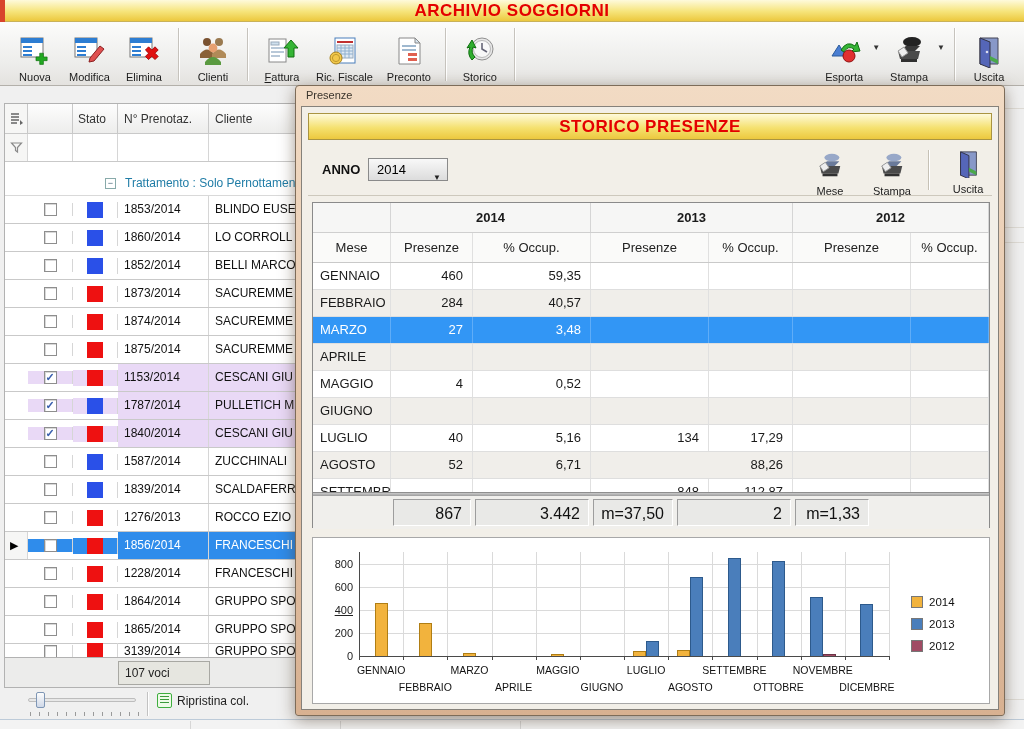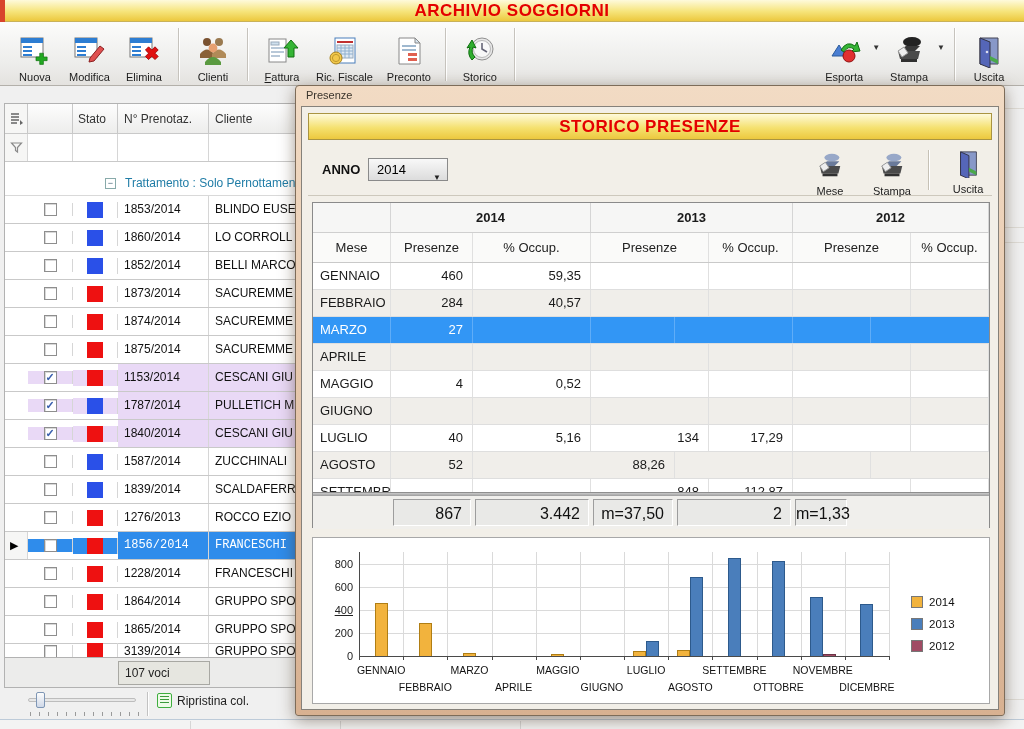--- a/index.html
+++ b/index.html
@@ -39,21 +39,21 @@
   .ghead { height:30px; background:linear-gradient(#fdfdfd,#ededec); font-size:12px; color:#333;
     align-items:center; }
   .ghead .gcell { height:100%; display:flex; align-items:center; border-right:1px solid #c8c8c8; }
   .gfilter { height:28px; background:#fff; }
   .gspace { height:9px; border-bottom:none; }
   .ggroup { height:25px; border-bottom:1px solid #d9d9d9; display:flex; align-items:center;
     color:#1f7ca6; font-size:12px; background:#fff; }
   .bg-row { height:28px; font-size:12px; color:#111; align-items:center; background:#fff; }
   .bg-row .c-pre, .bg-row .c-cli { line-height:27px; }
   .bg-row.hl .gcell:not(.c-gut) { background:#e9d9f6; }
-  .bg-row.sel .gcell:not(.c-gut) { background:#2f8ceb; color:#fff;font-family:Liberation Mono, monospace; }
+  .bg-row.sel .gcell:not(.c-gut) { background:#2f8ceb; color:#fff; }
   .bg-row.clip { height:15px; }
   .sq { width:16px; height:16px; }
   .sq.blue { background:#2a50e8; } .sq.red { background:#ee1111; }
   .cb { width:13px; height:13px; background:#fff; border:1px solid #8e8e8e;
     box-shadow:inset 1px 1px 0 #d8d8d8; font-size:11px; line-height:11px; text-align:center;
     color:#3a5fae; font-weight:bold; }
   .marker { font-size:11px; color:#000; padding-left:5px; line-height:27px; }
   .gfooter { position:absolute; left:4px; top:658px; width:710px; height:30px; background:#ececeb;
     border:1px solid #b2b2b2; border-top:none; }
   .count-box { position:absolute; left:113px; top:3px; width:92px; height:24px; background:#e6e6e0;
@@ -588,20 +588,21 @@
           <div class="pc val" style="width: 82px;">284</div>
           <div class="pc val" style="width: 118px;">40,57</div>
           <div class="pc val" style="width: 118px;"></div>
           <div class="pc val" style="width: 84px;"></div>
           <div class="pc val" style="width: 118px;"></div>
           <div class="pc val" style="width: 78px;"></div>
         </div>
         <div class="prow drow sel">
           <div class="pc mese" style="width: 78px;">MARZO</div>
           <div class="pc val" style="width: 82px;">27</div>
+          <div class="pc val" style="width: 118px;">3,48</div>
           <div class="pc val" style="width: 118px;"></div>
           <div class="pc val" style="width: 84px;"></div>
           <div class="pc val" style="width: 118px;"></div>
           <div class="pc val" style="width: 78px;"></div>
         </div>
         <div class="prow drow alt">
           <div class="pc mese" style="width: 78px;">APRILE</div>
           <div class="pc val" style="width: 82px;"></div>
           <div class="pc val" style="width: 118px;"></div>
           <div class="pc val" style="width: 118px;"></div>
@@ -632,20 +633,21 @@
           <div class="pc val" style="width: 82px;">40</div>
           <div class="pc val" style="width: 118px;">5,16</div>
           <div class="pc val" style="width: 118px;">134</div>
           <div class="pc val" style="width: 84px;">17,29</div>
           <div class="pc val" style="width: 118px;"></div>
           <div class="pc val" style="width: 78px;"></div>
         </div>
         <div class="prow drow alt">
           <div class="pc mese" style="width: 78px;">AGOSTO</div>
           <div class="pc val" style="width: 82px;">52</div>
+          <div class="pc val" style="width: 118px;">6,71</div>
           <div class="pc val" style="width: 118px; margin-top: 39px;">684</div>
           <div class="pc val" style="width: 84px;">88,26</div>
           <div class="pc val" style="width: 118px;"></div>
           <div class="pc val" style="width: 78px;"></div>
         </div>
         <div class="prow drow clip">
           <div class="pc mese" style="width: 78px;">SETTEMBRE</div>
           <div class="pc val" style="width: 82px;"></div>
           <div class="pc val" style="width: 118px;"></div>
           <div class="pc val" style="width: 118px;">848</div>
@@ -653,21 +655,21 @@
           <div class="pc val" style="width: 118px;"></div>
           <div class="pc val" style="width: 78px;"></div>
         </div>
         <div class="scrolldiv"></div>
         <div class="totrow">
           <div style="width: 78px;"></div>
           <div class="totbox" style="width: 78px;">867</div>
           <div class="totbox" style="width: 114px;">3.442</div>
           <div class="totbox" style="width: 80px;">m=37,50</div>
           <div class="totbox" style="width: 114px;">2</div>
-          <div class="totbox" style="width: 52px;">m=1,33</div>
+          <div class="totbox" style="width: 74px; padding-left: 8px;">m=1,33</div>
         </div>
       </div>
     <div class="chart">
         <div class="ylab" style="left: 4px; top: 112px;">0</div>
         <div class="gl" style="left: 46px; top: 94.9px; width: 530px; height: 1px;"></div>
         <div class="ylab" style="left: 4px; top: 88.9px;">200</div>
         <div class="gl" style="left: 46px; top: 71.8px; width: 530px; height: 1px;"></div>
         <div class="ylab" style="left: 4px; top: 65.8px; text-decoration: underline;">400</div>
         <div class="gl" style="left: 46px; top: 48.7px; width: 530px; height: 1px;"></div>
         <div class="ylab" style="left: 4px; top: 42.7px;">600</div>

